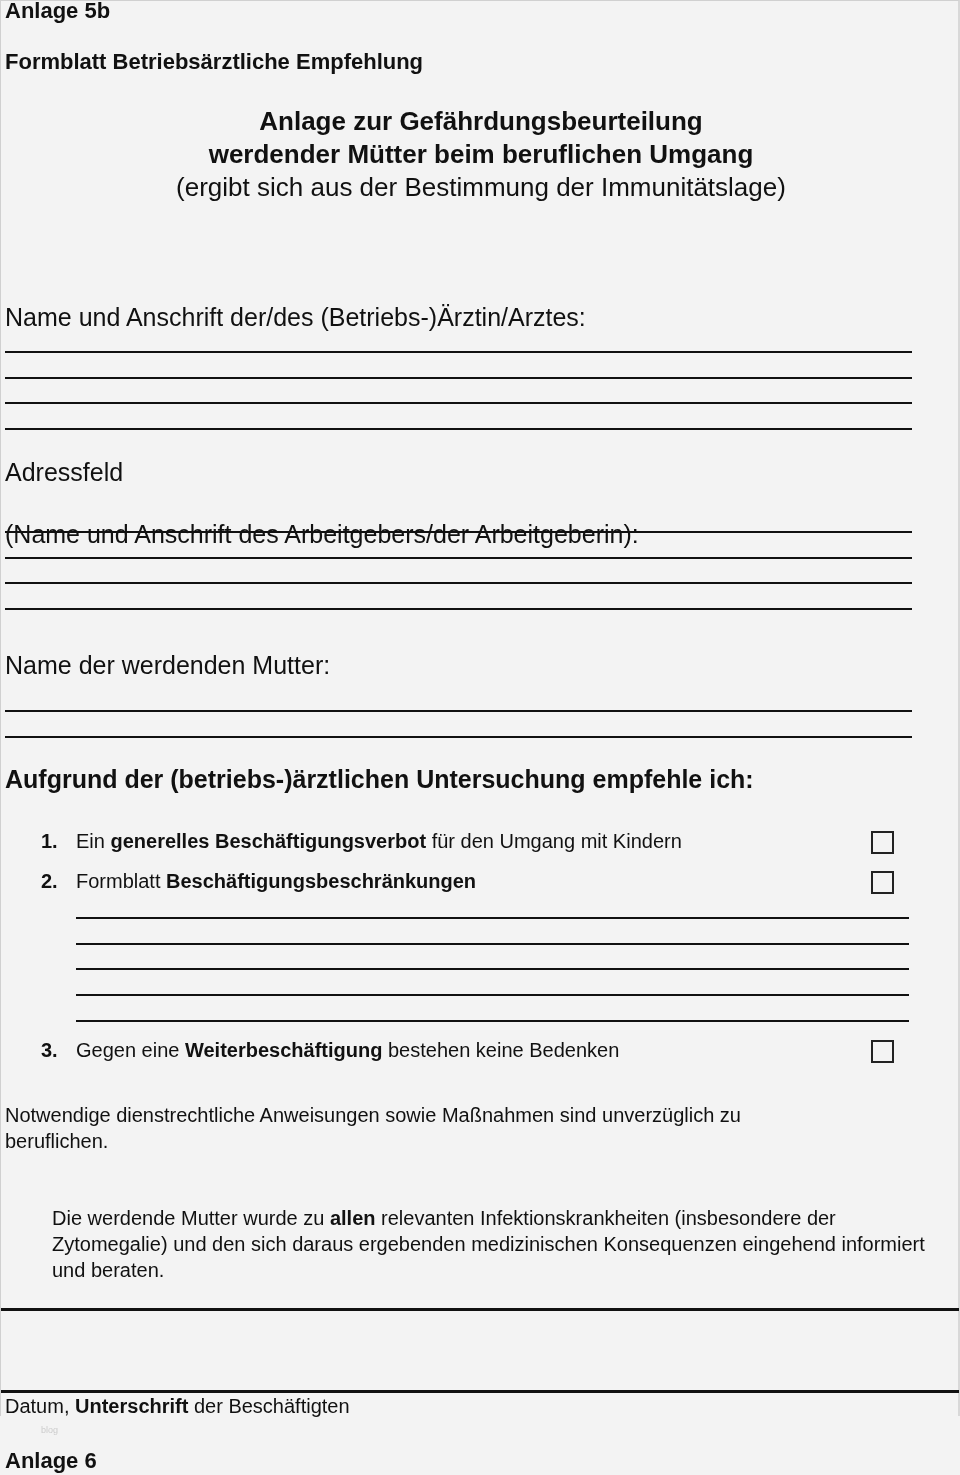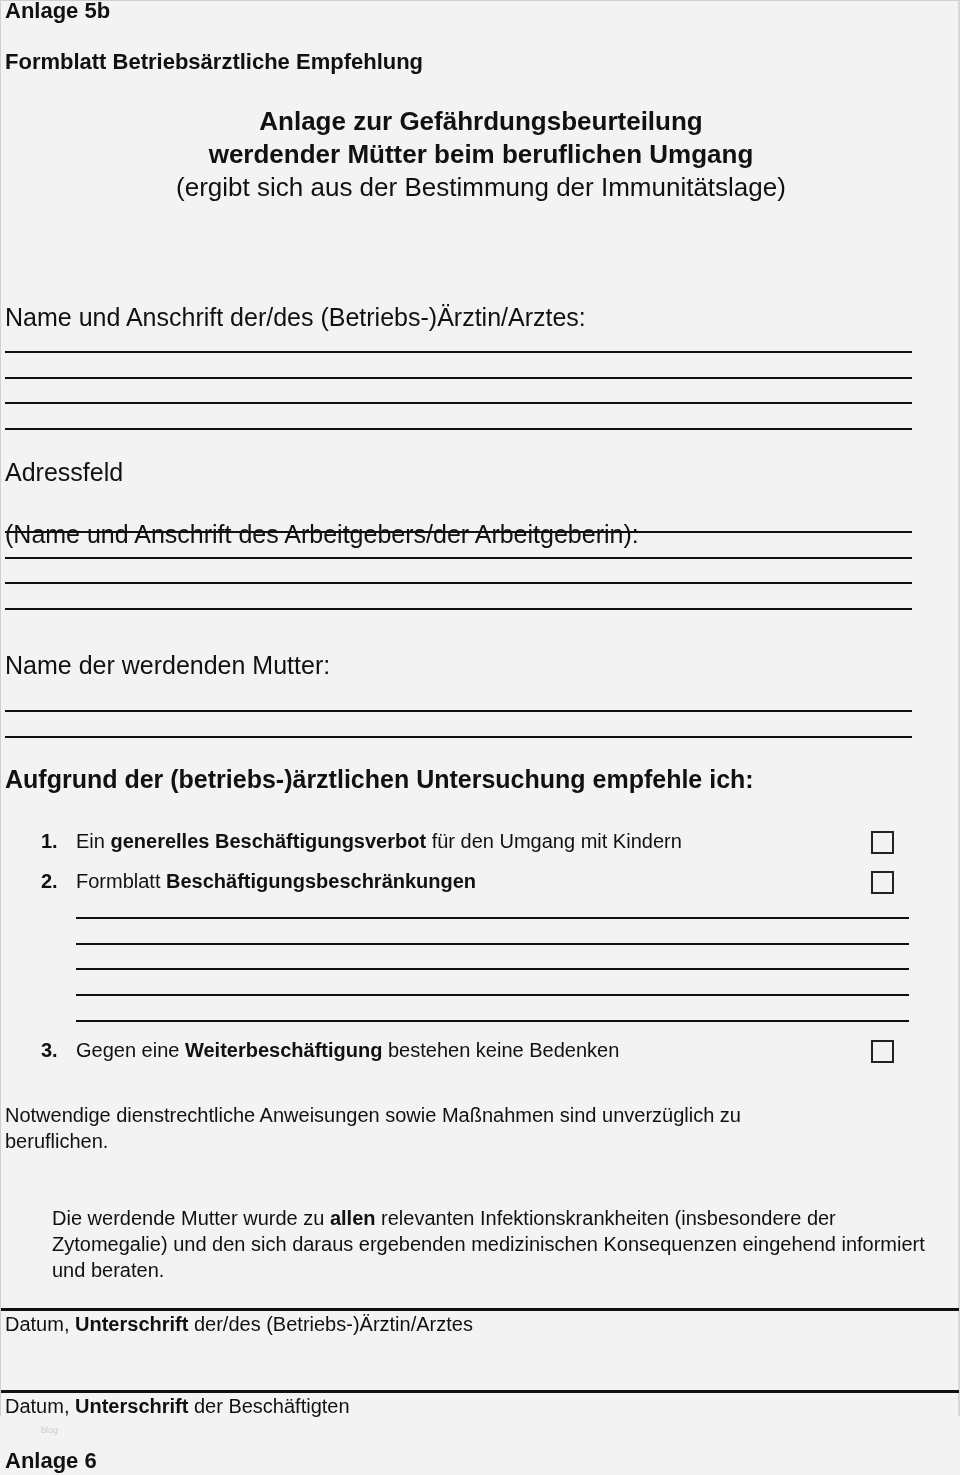--- a/index.html
+++ b/index.html
@@ -99,21 +99,20 @@
     <span class="num">3.</span>
     <span class="txt"><span>Gegen eine </span><b>Weiterbeschäftigung</b><span> bestehen keine Bedenken</span></span>
   </div>
   <div class="checkbox" style="top:1039px;"></div>
 
   <div class="para" style="top:1101px; width:840px;">Notwendige dienstrechtliche Anweisungen sowie Maßnahmen sind unverzüglich zu beruflichen.</div>
 
   <div class="para" style="top:1204px; width:900px;margin-left:47px;"><span>Die werdende Mutter wurde zu </span><b>allen</b><span> relevanten Infektionskrankheiten (insbesondere der Zytomegalie) und den sich daraus ergebenden medizinischen Konsequenzen eingehend informiert und beraten.</span></div>
 
   <div class="sigline" style="top:1307px;"></div>
-  <div class="sig" style="top:1312px;"><span>Datum, </span><b>Unterschrift</b><span> der/des (Betriebs-)Ärztin/Arztes</span></div>
 
   <div class="sigline" style="top:1389px;"></div>
   <div class="sig" style="top:1394px;"><span>Datum, </span><b>Unterschrift</b><span> der Beschäftigten</span></div>
 
   <div class="watermark">blog</div>
 
   <div class="abs h-anlage" style="top:1447px;">Anlage 6</div>
 </div>
 
 </body></html>

